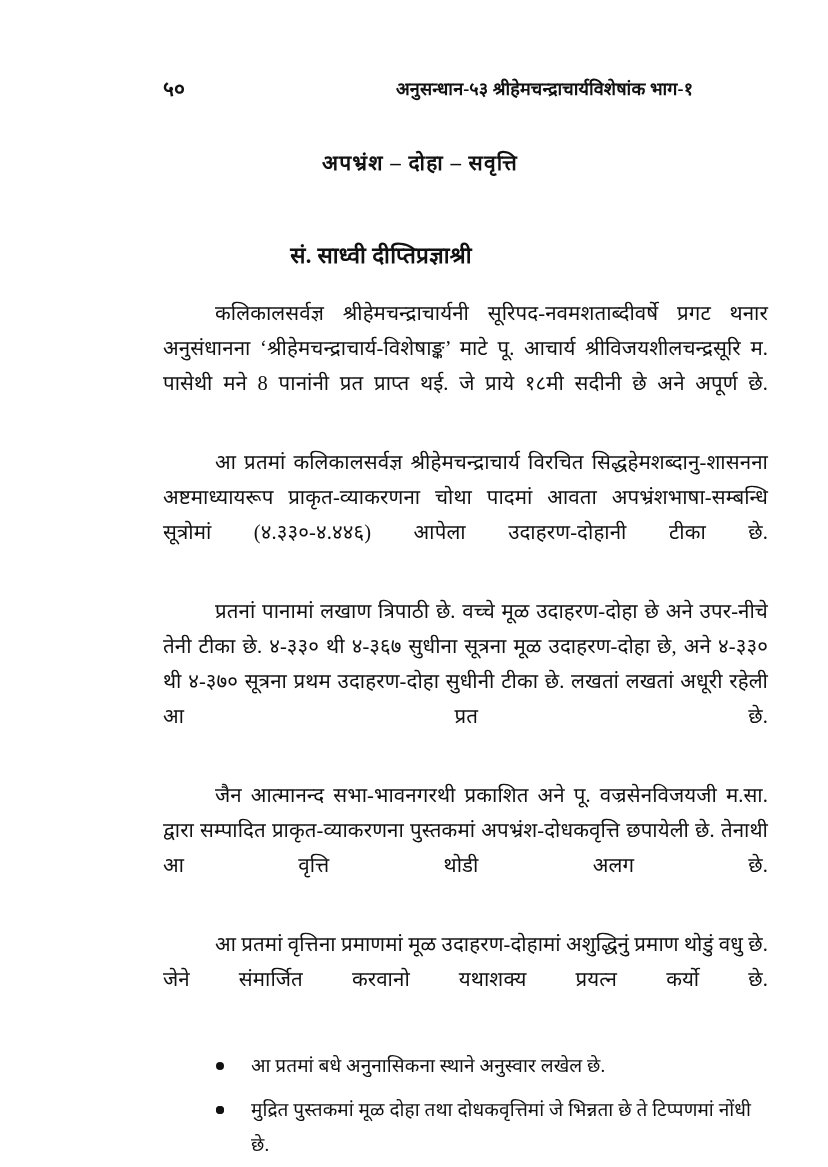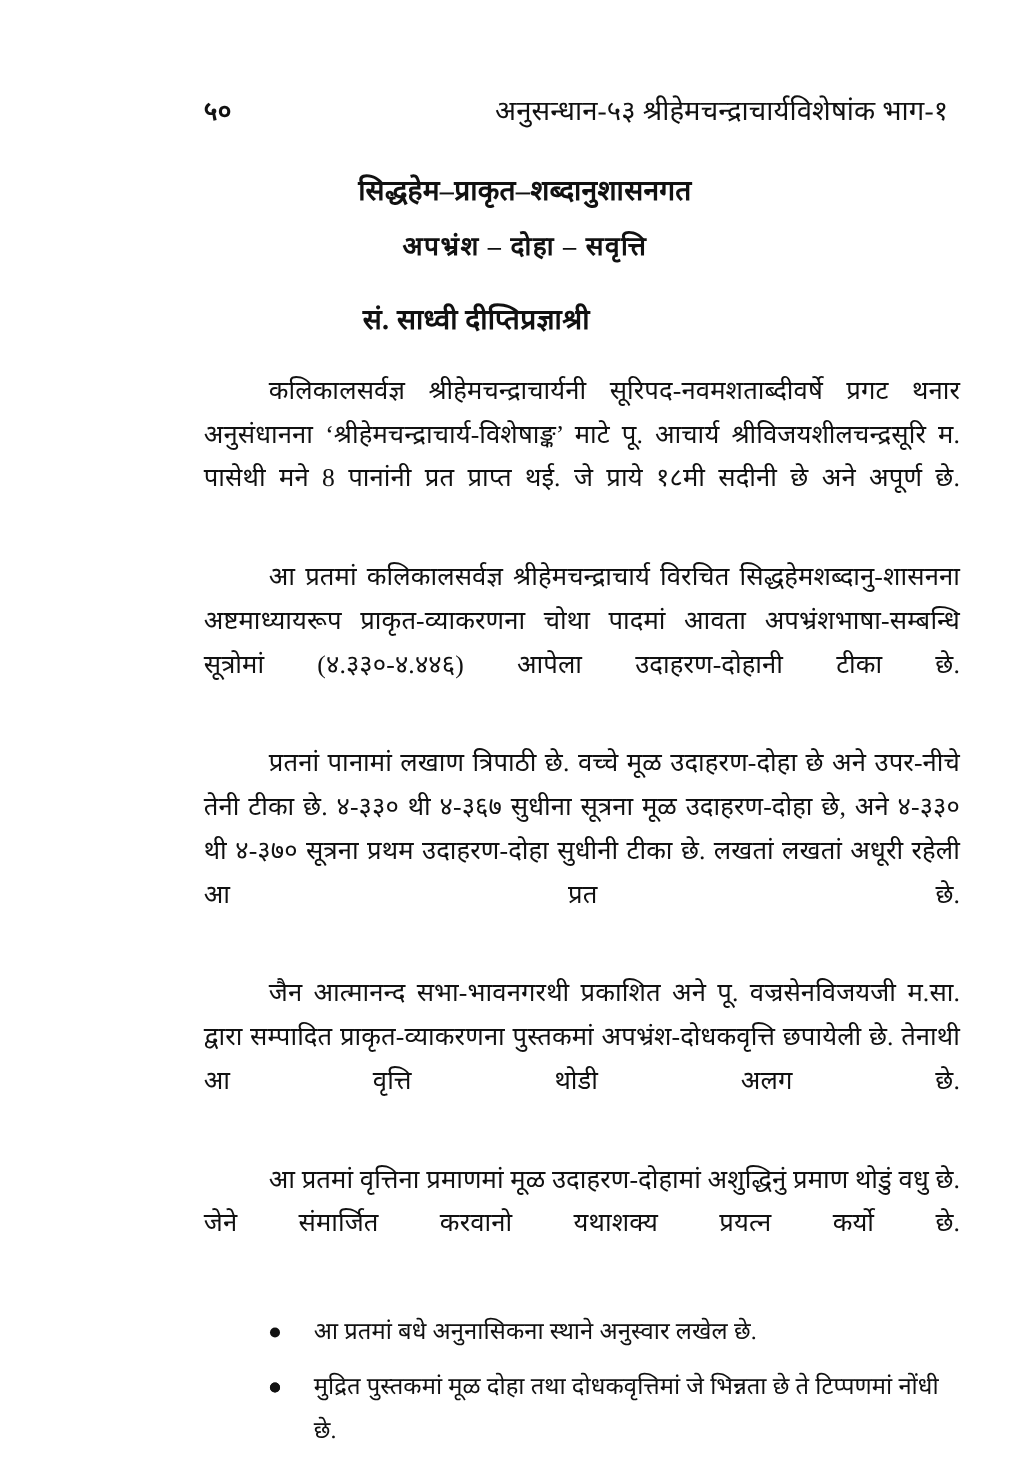--- a/index.html
+++ b/index.html
@@ -39,22 +39,22 @@
     top: 0;
     font-size: 21px;
     font-weight: 700;
     letter-spacing: 0.2px;
     line-height: 30px;
   }
   .head-title {
     position: absolute;
     left: 396px;
     top: 0;
-    font-size: 22px;
-    font-weight: 400;
+    font-size: 18px;
+    font-weight: 700;
     line-height: 30px;
     white-space: nowrap;
     letter-spacing: 0.1px;
   }
 
   
   .title-block {
     position: absolute;
     top: 136px;
     left: 110px;
@@ -140,21 +140,20 @@
 <body>
 
 <div class="page">
 
   <div class="running-head">
     <div class="folio">५०</div>
     <div class="head-title">अनुसन्धान-५३  श्रीहेमचन्द्राचार्यविशेषांक  भाग-१</div>
   </div>
 
   <div class="title-block">
-    <div class="title-sub">सिद्धहेम–प्राकृत–शब्दानुशासनगत</div>
     <div class="title-main">अपभ्रंश – दोहा – सवृत्ति</div>
   </div>
 
   <div class="byline">सं. साध्वी दीप्तिप्रज्ञाश्री</div>
 
   <div class="body-text">
 
     <p class="para">कलिकालसर्वज्ञ श्रीहेमचन्द्राचार्यनी सूरिपद-नवमशताब्दीवर्षे प्रगट थनार अनुसंधानना ‘श्रीहेमचन्द्राचार्य-विशेषाङ्क’ माटे पू. आचार्य श्रीविजयशीलचन्द्रसूरि म. पासेथी मने 8 पानांनी प्रत प्राप्त थई. जे प्राये १८मी सदीनी छे अने अपूर्ण छे.</p>
     <p class="para">आ प्रतमां कलिकालसर्वज्ञ श्रीहेमचन्द्राचार्य विरचित सिद्धहेमशब्दानु-शासनना अष्टमाध्यायरूप प्राकृत-व्याकरणना चोथा पादमां आवता अपभ्रंशभाषा-सम्बन्धि सूत्रोमां (४.३३०-४.४४६) आपेला उदाहरण-दोहानी टीका छे.</p>
     <p class="para">प्रतनां पानामां लखाण त्रिपाठी छे. वच्चे मूळ उदाहरण-दोहा छे अने उपर-नीचे तेनी टीका छे. ४-३३० थी ४-३६७ सुधीना सूत्रना मूळ उदाहरण-दोहा छे, अने ४-३३० थी ४-३७० सूत्रना प्रथम उदाहरण-दोहा सुधीनी टीका छे. लखतां लखतां अधूरी रहेली आ प्रत छे.</p>

